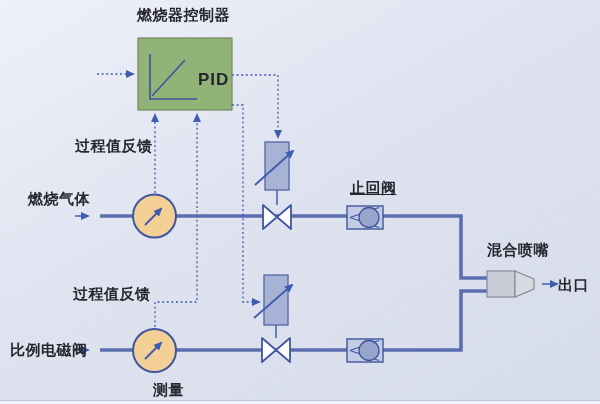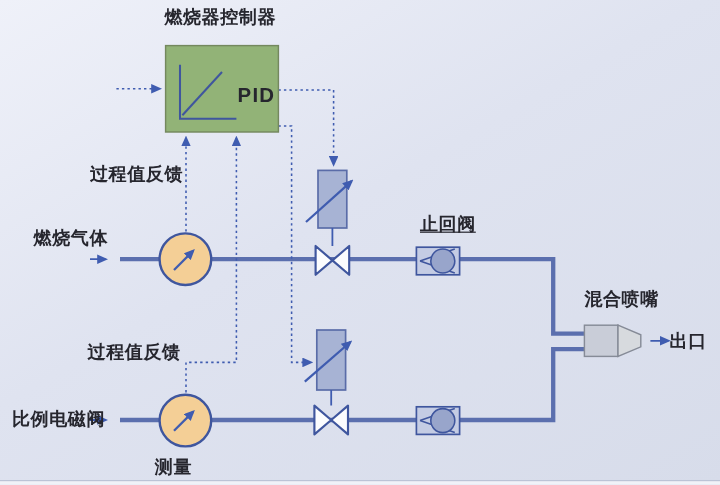--- a/index.html
+++ b/index.html
@@ -108,21 +108,21 @@
 
 
   <div class="lbl" style="left:75px;top:137px;">过程值反馈</div>
 
   <div class="lbl" style="left:10px;top:190px;margin-left:18px;">燃烧气体</div>
 
   <div class="lbl" style="left:73px;top:285px;">过程值反馈</div>
 
   <div class="lbl" style="left:10px;top:341px;">比例电磁阀</div>
 
-  <div class="lbl" style="left:129px;top:381px;">测量</div>
+  <div class="lbl" style="left:153px;top:381px;">测量</div>
 
 
   <div class="lbl" style="left:350px;top:179px;text-decoration:underline;">止回阀</div>
 
   <div class="lbl" style="left:487px;top:241px;">混合喷嘴</div>
 
   <div class="lbl" style="left:558px;top:276px;">出口</div>
 
   <div class="scan-edge"></div>
 </div>

